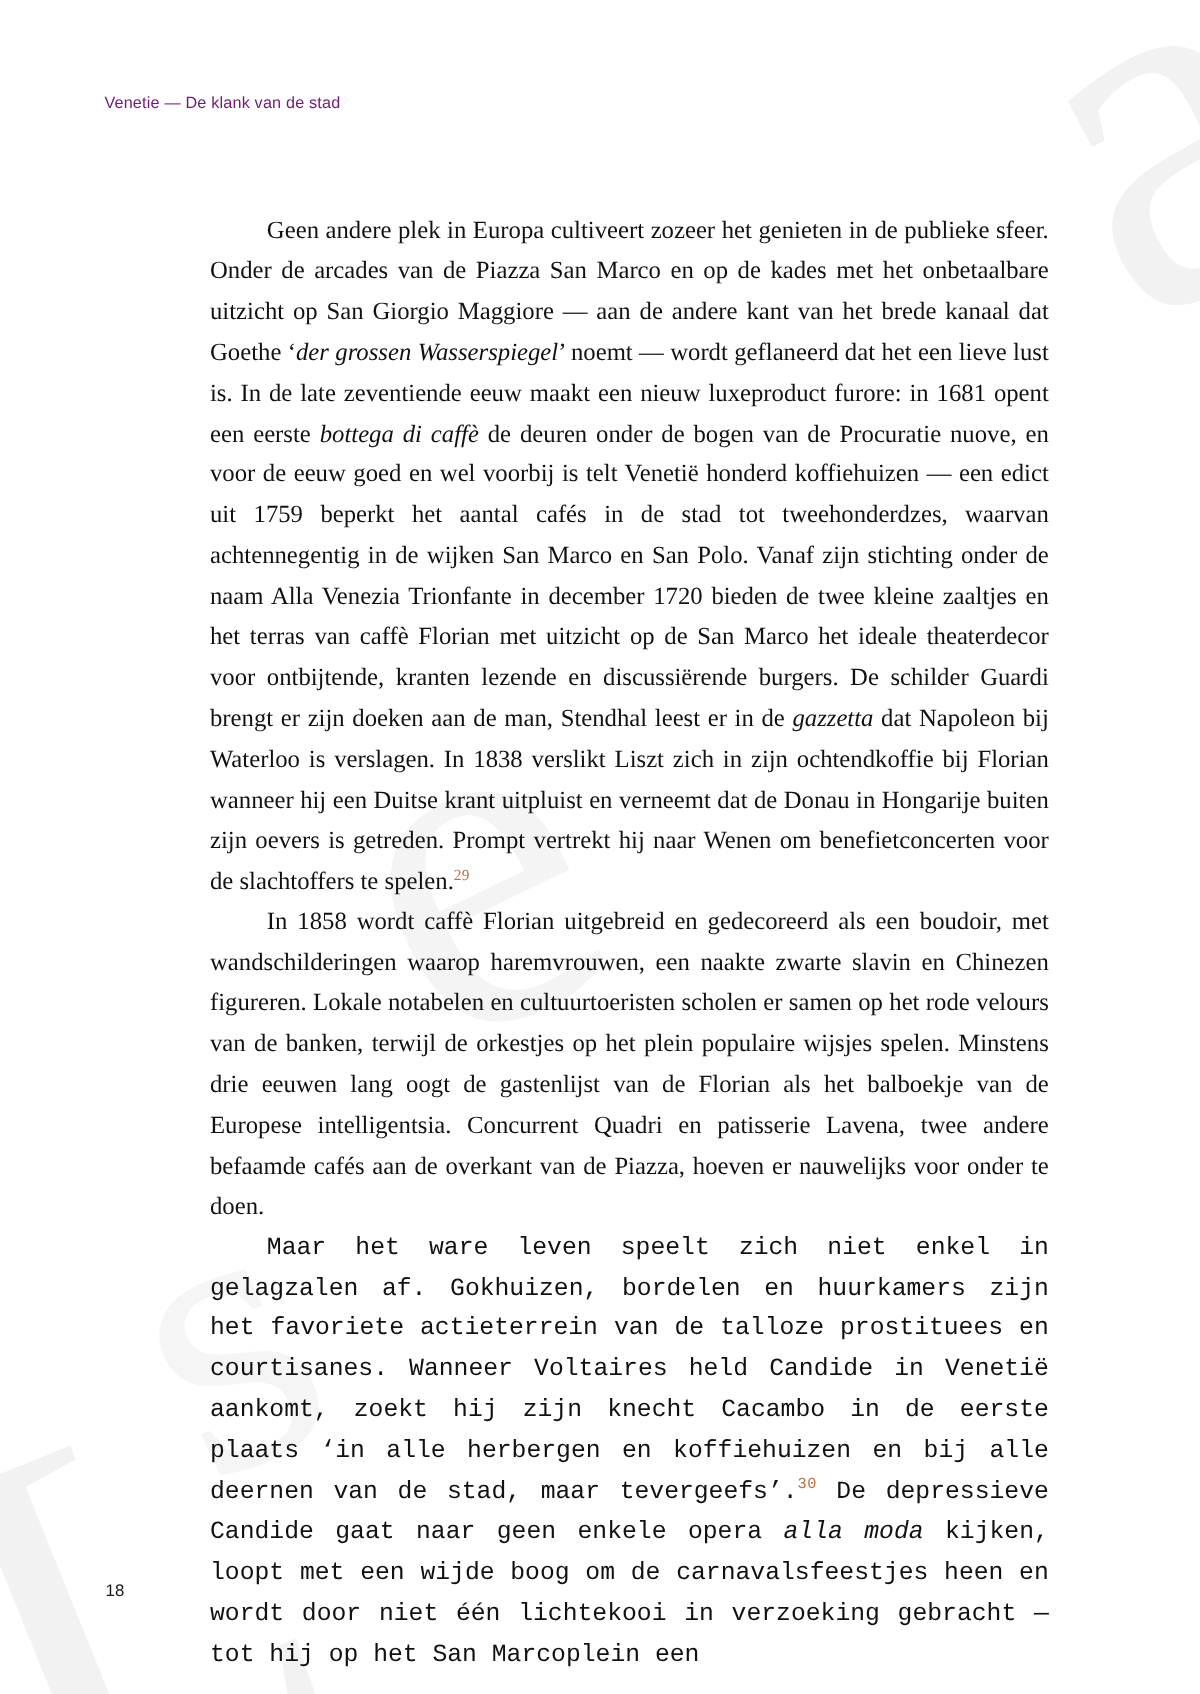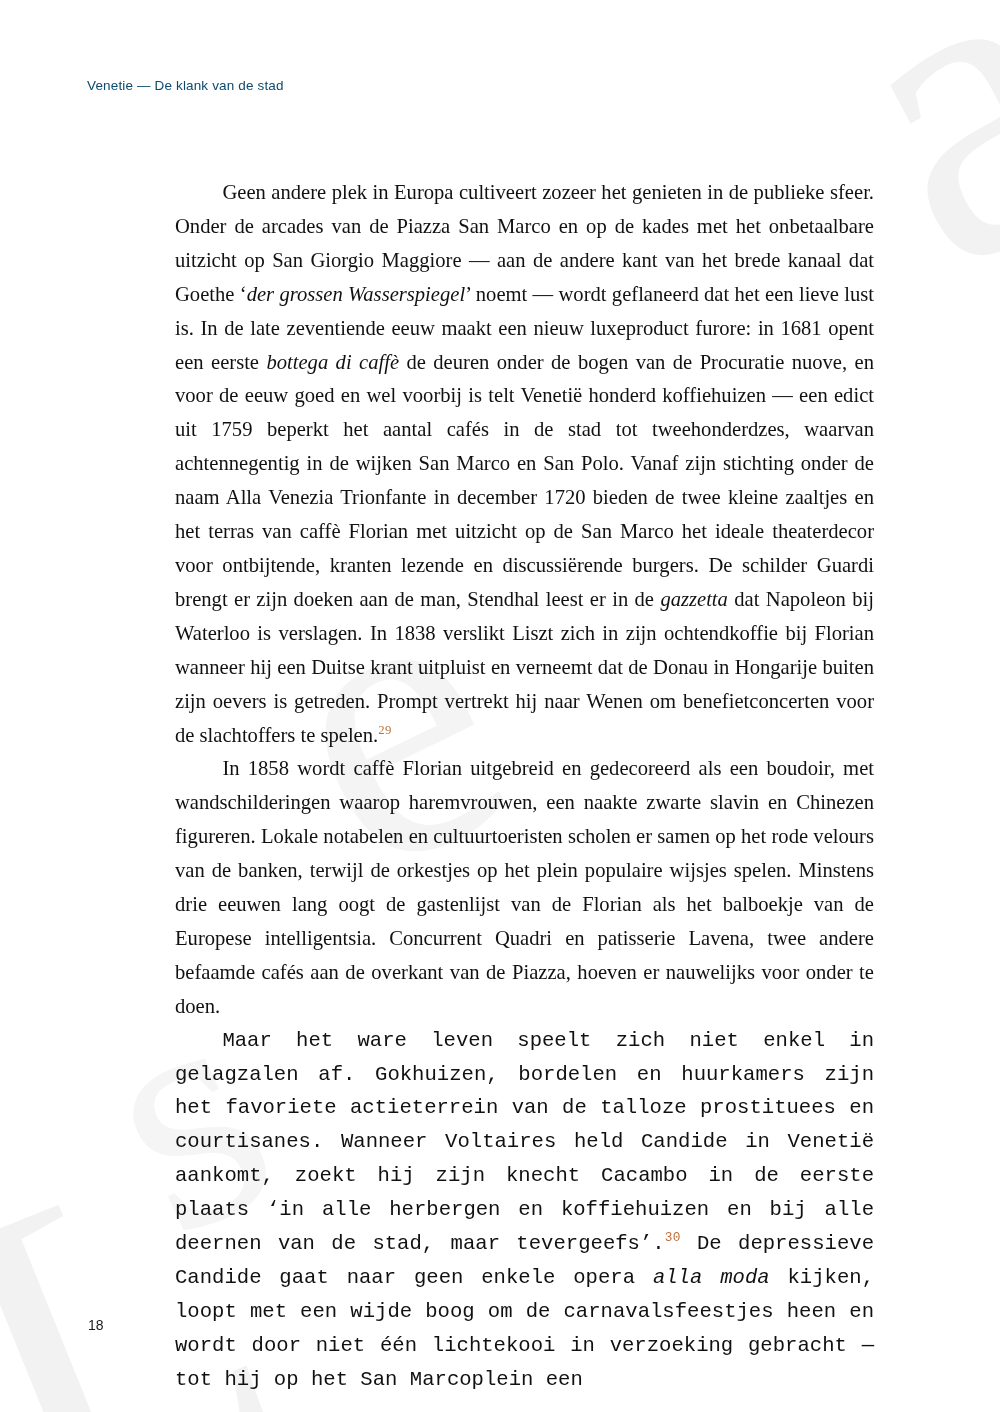--- a/index.html
+++ b/index.html
@@ -68,21 +68,21 @@
   }
 
   
   .running-head {
     position: absolute;
     left: 87px;
     top: 78px;
     font-family: "Liberation Sans", "DejaVu Sans", sans-serif;
     font-size: 13.5px;
     letter-spacing: 0.15px;
-    color: #0c4a6e;
+    color: #701a75;
     z-index: 2;
   }
 
   
   .text-block {
     position: absolute;
     left: 175px;
     top: 176px;
     width: 699px;
     z-index: 2;

